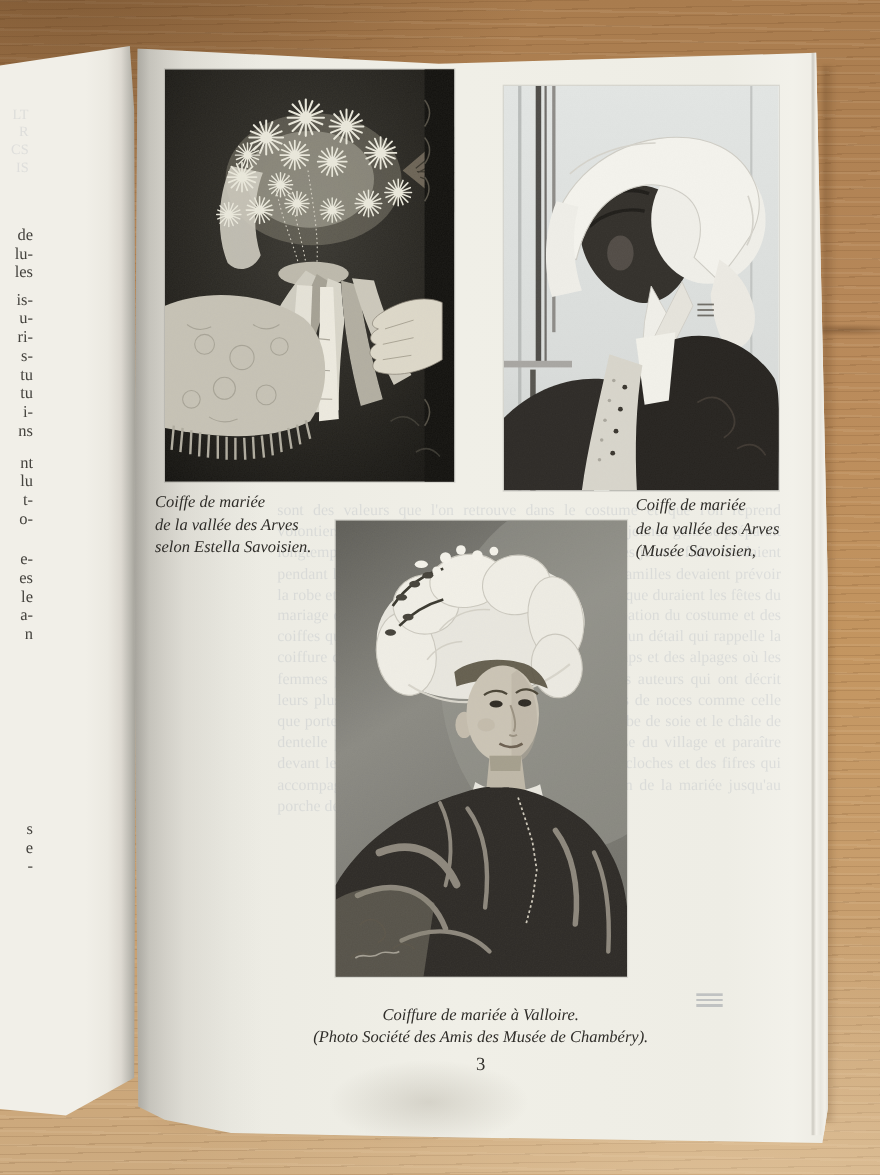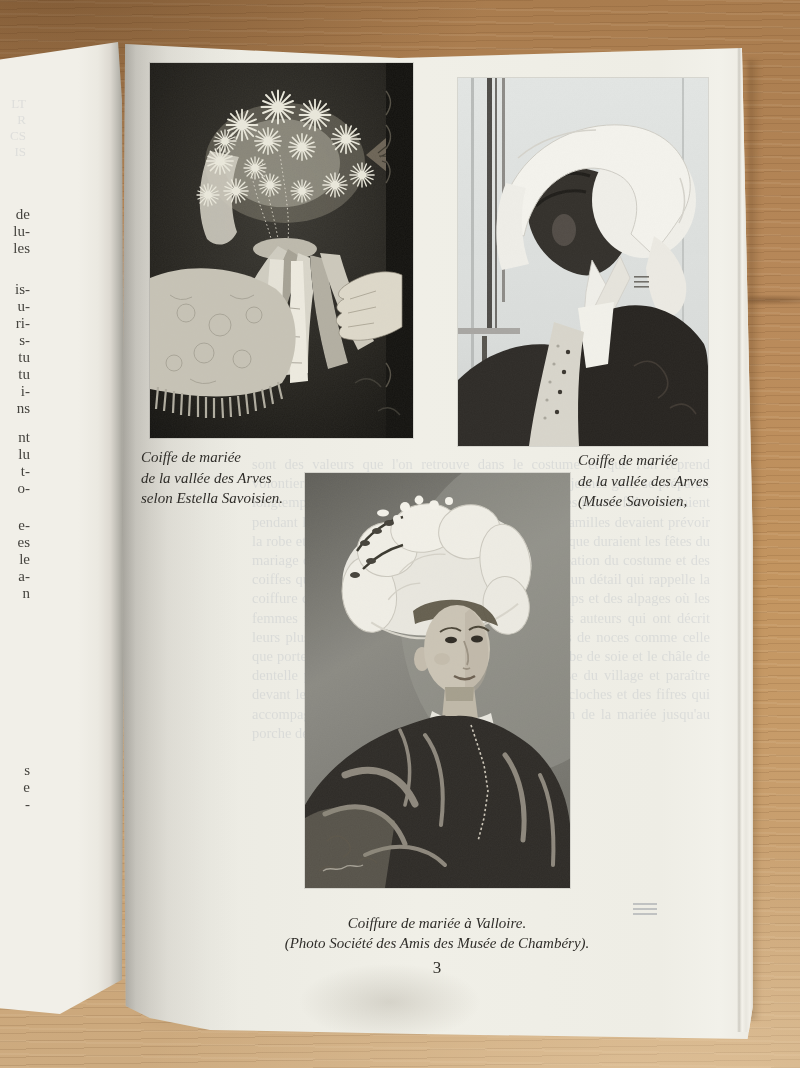--- a/index.html
+++ b/index.html
@@ -36,21 +36,21 @@
     position:absolute;left:0;top:38px;width:126px;height:982px;z-index:2;
     background:linear-gradient(90deg,#f1efe8 0 78px,#ebe9e1 98px,#ddd9d1 110px,#bcbab2 118px,#96948c 126px);
     clip-path:polygon(0 2.2%,93.7% .4%,96.8% 6.3%,98.4% 47%,96.8% 95.9%,47.6% 99.4%,0 98.8%);
   }
   .lp-text{
     position:absolute;left:0;top:168px;width:30px;text-align:right;
     font-size:15px;line-height:17px;color:#45433e;filter:blur(.25px);
   }
   .lp-line{display:block;}
   .it{}
-  .g12{margin-top:12px;} .g20{margin-top:20px;} .g24{margin-top:24px;} .g160{margin-top:160px;}
+  .g12{margin-top:12px;} .g20{margin-top:20px;} .g24{margin-top:8px;} .g160{margin-top:160px;}
   .lp-ghost{
     position:absolute;left:0;top:58px;width:26px;text-align:right;
     font-size:13px;line-height:16px;color:#6f7b92;opacity:.14;filter:blur(.6px);
   }
   
   .right-page{
     position:absolute;left:120px;top:40px;width:634px;height:1002px;z-index:3;
     background:
       radial-gradient(130px 55px at 270px 962px, rgba(120,112,96,.22), transparent 70%),
       linear-gradient(90deg,#dcdad2 0,#e6e4dc 30px,#ecebe3 90px,#f0efe7 300px,#eeede5 540px,#f2f1ea 600px,#eceae2 634px);

